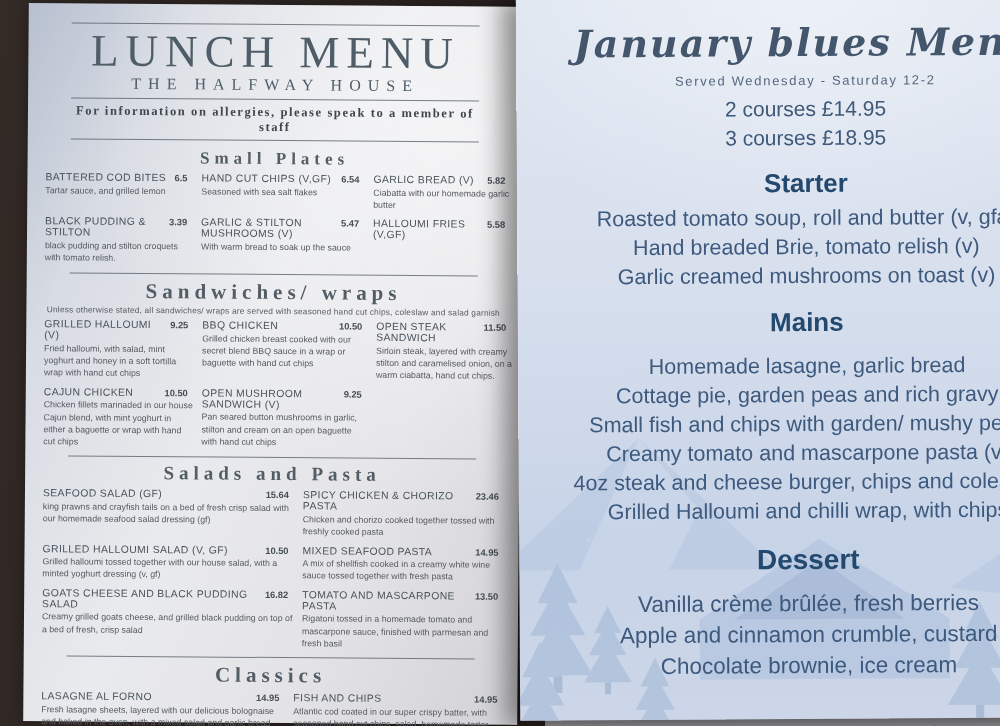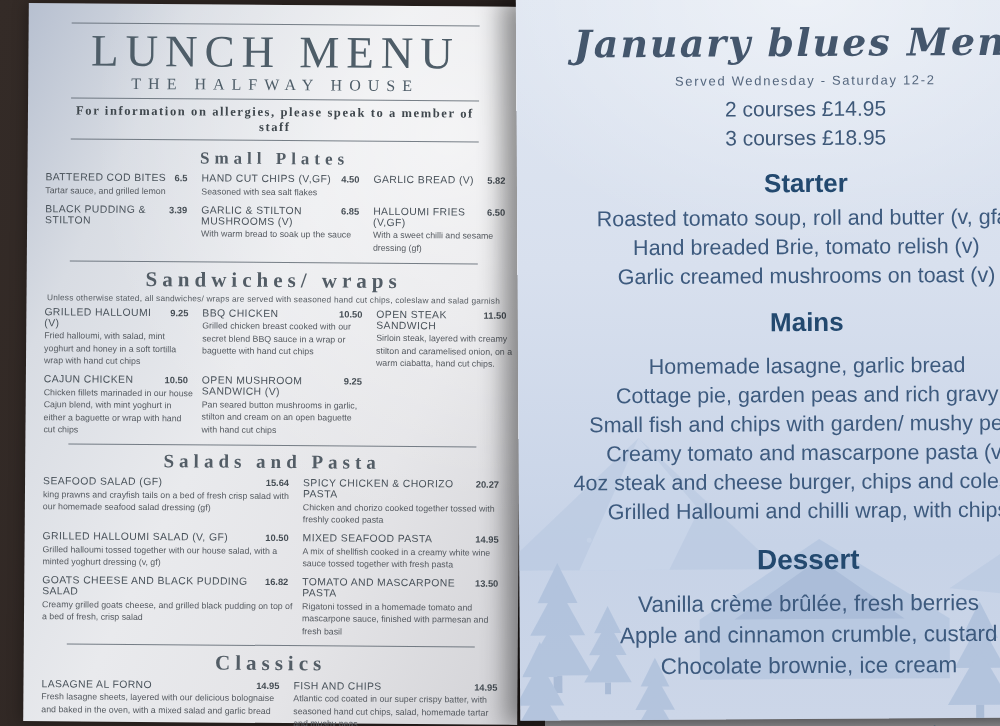--- a/index.html
+++ b/index.html
@@ -111,53 +111,54 @@
         <div class="mi-head">
           <span class="mi-name">BATTERED COD BITES</span>
           <span class="mi-price">6.5</span>
         </div>
         <div class="mi-desc">Tartar sauce, and grilled lemon</div>
       </div>
 
       <div class="mi">
         <div class="mi-head">
           <span class="mi-name">HAND CUT CHIPS (V,GF)</span>
-          <span class="mi-price">4.50</span>
+          <span class="mi-price">6.54</span>
         </div>
         <div class="mi-desc">Seasoned with sea salt flakes</div>
       </div>
 
       <div class="mi">
         <div class="mi-head">
           <span class="mi-name">GARLIC BREAD (V)</span>
           <span class="mi-price">5.82</span>
         </div>
+        <div class="mi-desc">Ciabatta with our homemade garlic butter</div>
       </div>
 
       <div class="mi">
         <div class="mi-head">
           <span class="mi-name">BLACK PUDDING &amp; STILTON</span>
           <span class="mi-price">3.39</span>
         </div>
+        <div class="mi-desc">black pudding and stilton croquets with tomato relish.</div>
       </div>
 
       <div class="mi">
         <div class="mi-head">
           <span class="mi-name">GARLIC &amp; STILTON MUSHROOMS (V)</span>
-          <span class="mi-price">6.85</span>
+          <span class="mi-price">5.47</span>
         </div>
         <div class="mi-desc">With warm bread to soak up the sauce</div>
       </div>
 
       <div class="mi">
         <div class="mi-head">
           <span class="mi-name">HALLOUMI FRIES (V,GF)</span>
-          <span class="mi-price">6.50</span>
-        </div>
-        <div class="mi-desc">With a sweet chilli and sesame dressing (gf)</div>
+          <span class="mi-price">5.58</span>
+        </div>
       </div>
     </div>
 
   <hr class="rule" style="margin-top:9px">
 
   <div class="section-h h-sand">Sandwiches/ wraps</div>
   <div class="section-note">Unless otherwise stated, all sandwiches/ wraps are served with seasoned hand cut chips, coleslaw and salad garnish</div>
   <div class="items-grid g3b">
 
 
@@ -211,21 +212,21 @@
         <div class="mi-head">
           <span class="mi-name">SEAFOOD SALAD (GF)</span>
           <span class="mi-price">15.64</span>
         </div>
         <div class="mi-desc">king prawns and crayfish tails on a bed of fresh crisp salad with our homemade seafood salad dressing (gf)</div>
       </div>
 
       <div class="mi">
         <div class="mi-head">
           <span class="mi-name">SPICY CHICKEN &amp; CHORIZO PASTA</span>
-          <span class="mi-price">20.27</span>
+          <span class="mi-price">23.46</span>
         </div>
         <div class="mi-desc">Chicken and chorizo cooked together tossed with freshly cooked pasta</div>
       </div>
 
       <div class="mi">
         <div class="mi-head">
           <span class="mi-name">GRILLED HALLOUMI SALAD (V, GF)</span>
           <span class="mi-price">10.50</span>
         </div>
         <div class="mi-desc">Grilled halloumi tossed together with our house salad, with a minted yoghurt dressing (v, gf)</div>

